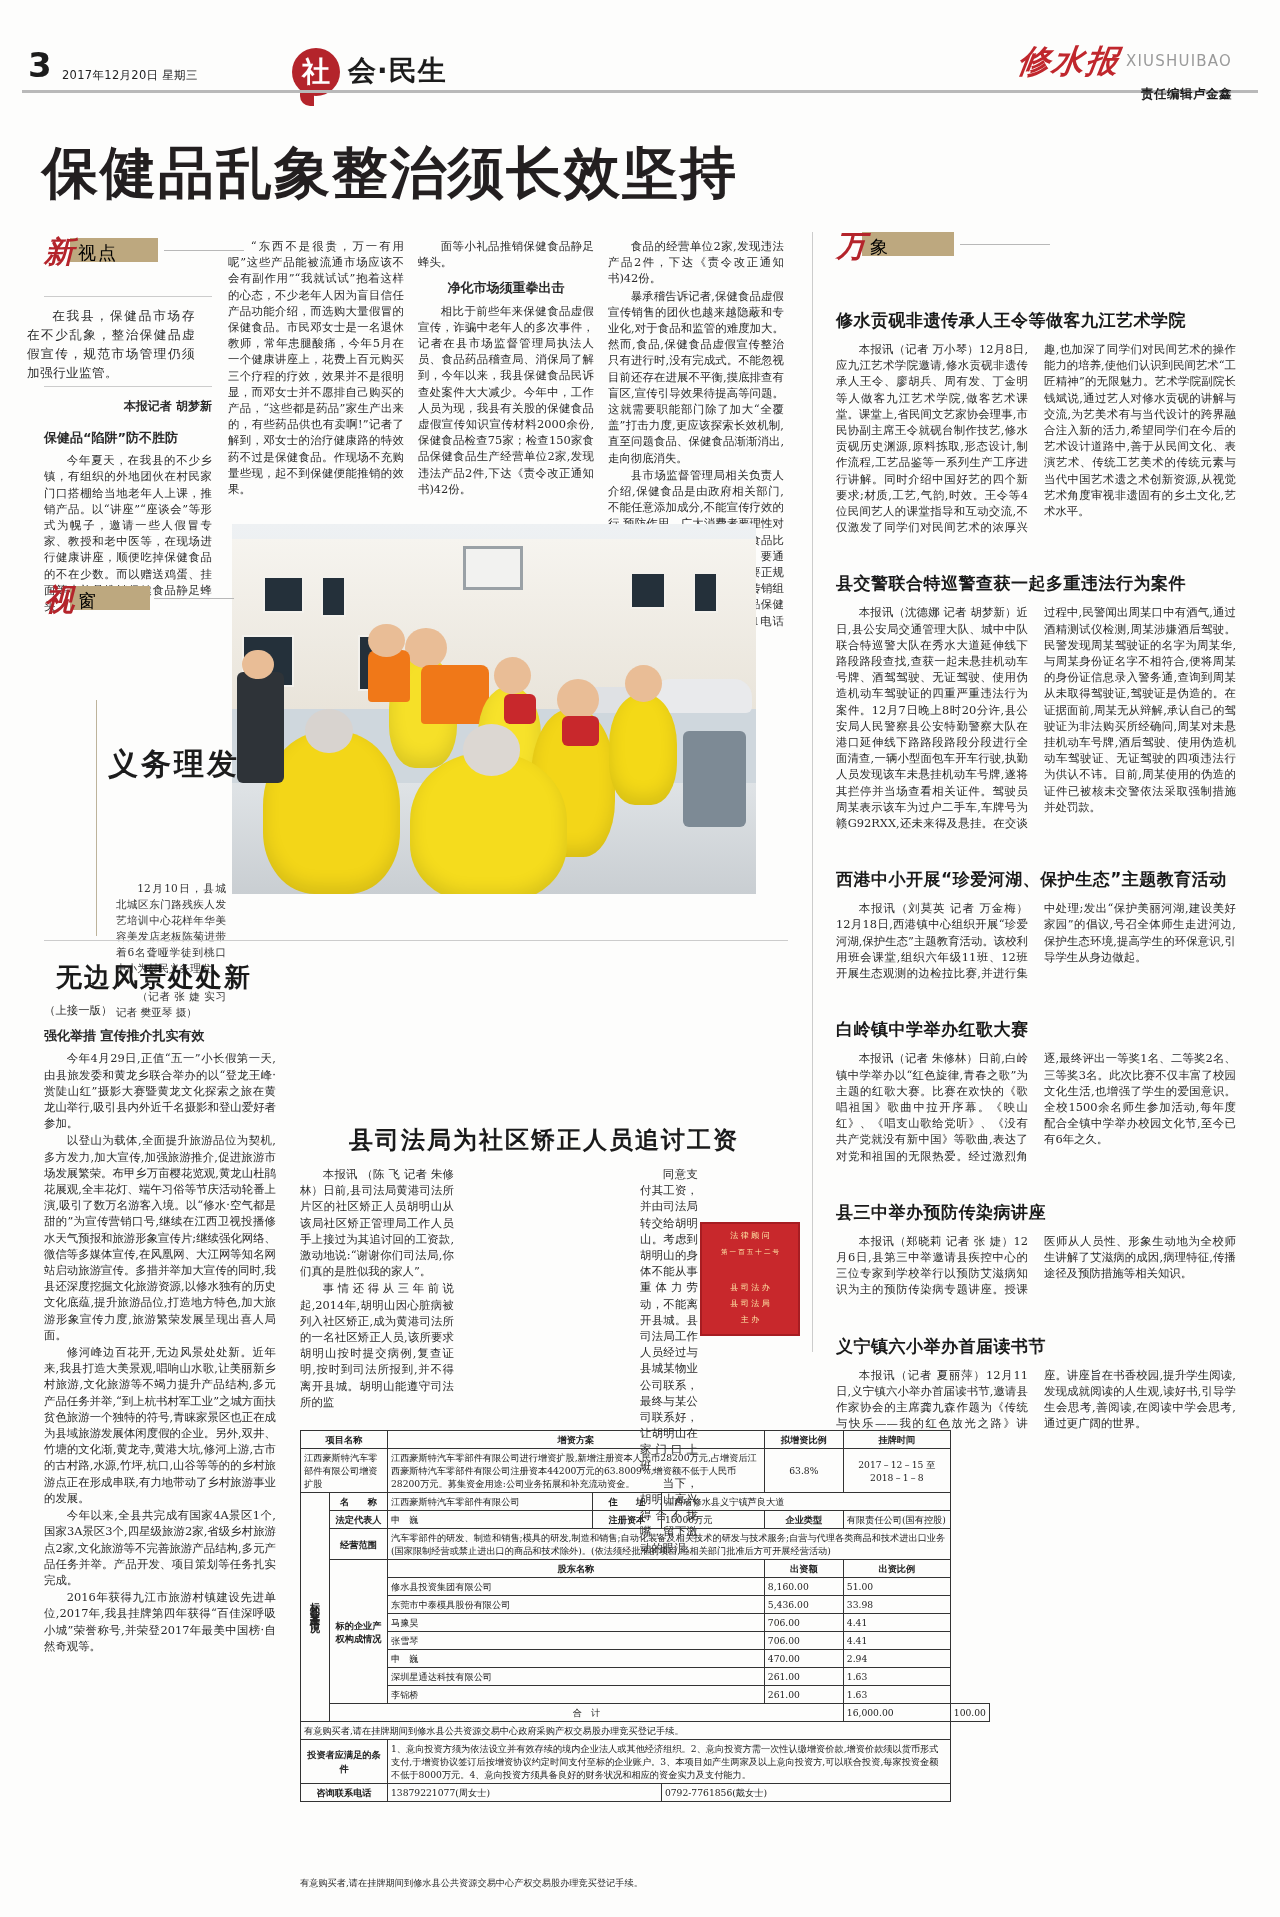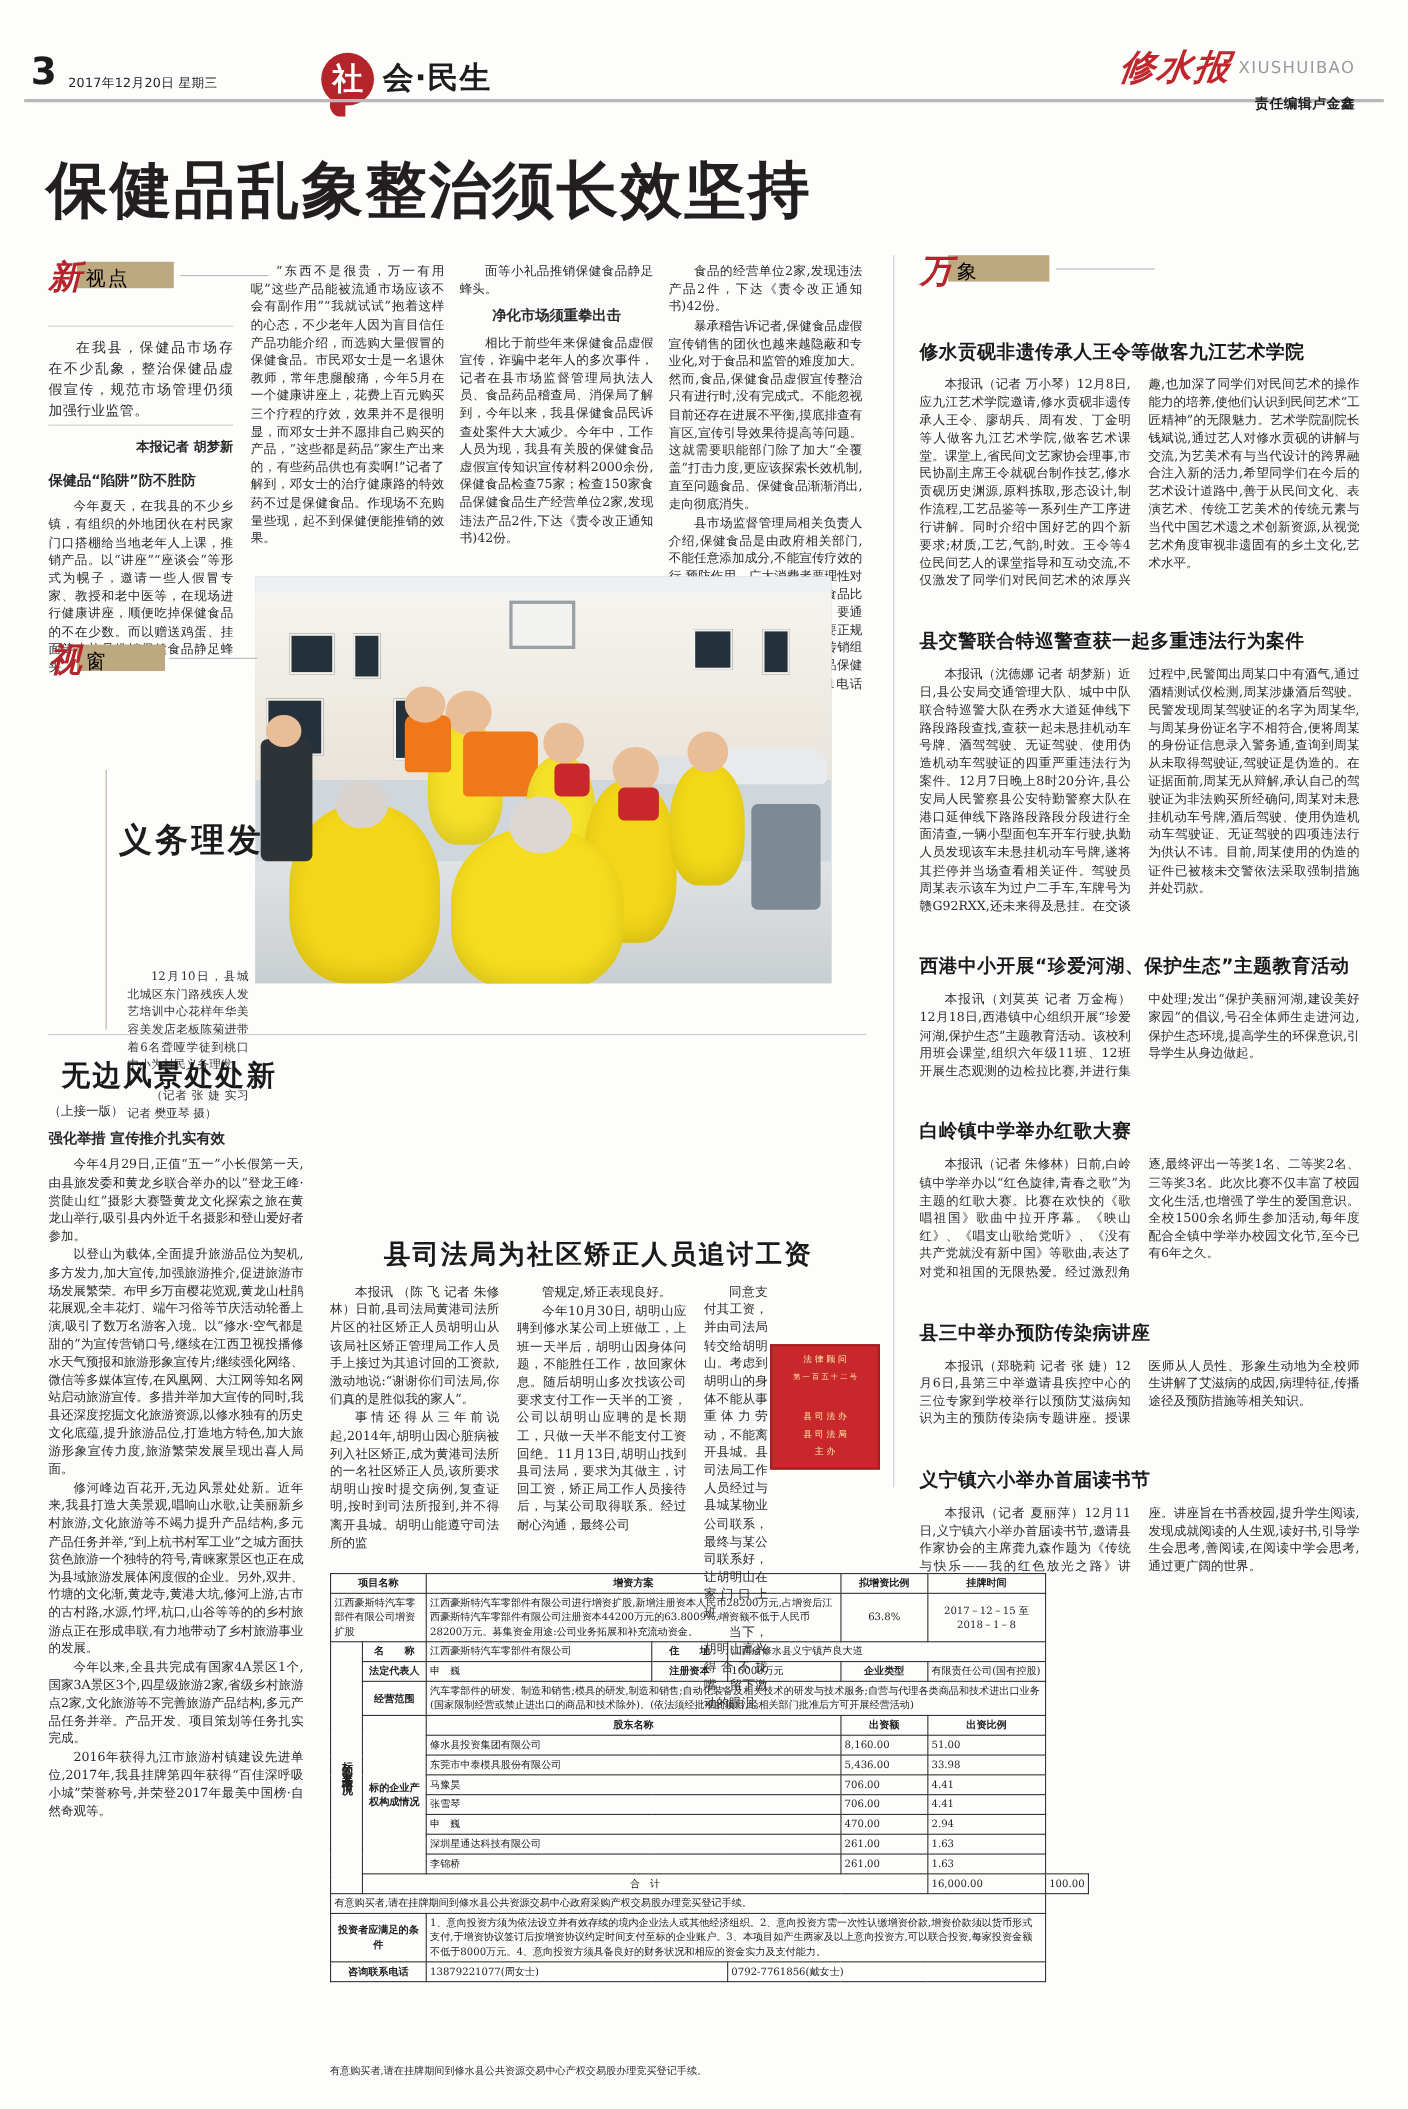--- a/index.html
+++ b/index.html
@@ -114,21 +114,21 @@
   <div class="bighead">保健品乱象整治须长效坚持</div>
 
   <div class="flag" style="left:44px;top:238px;width:170px;">
     <span class="ch">新</span>
     <span class="bar" style="width:88px;"></span>
     <span class="bl">视点</span>
     <span class="ext" style="left:120px;width:80px;"></span>
   </div>
   <div class="divider-h" style="left:44px;top:296px;width:168px;"></div>
 
-  <div class="col lead" style="left:44px;top:306px;width:168px;">
+  <div class="col lead" style="left:27px;top:306px;width:168px;">
     <p>在我县，保健品市场存在不少乱象，整治保健品虚假宣传，规范市场管理仍须加强行业监管。</p>
   </div>
   <div class="divider-h" style="left:44px;top:386px;width:168px;"></div>
   <div class="col" style="left:44px;top:392px;width:168px;">
     <div class="byline">本报记者 胡梦新</div>
   </div>
 
   <div class="col" style="left:44px;top:420px;width:168px;">
     <div class="subhd">保健品“陷阱”防不胜防</div>
     <p>今年夏天，在我县的不少乡镇，有组织的外地团伙在村民家门口搭棚给当地老年人上课，推销产品。以“讲座”“座谈会”等形式为幌子，邀请一些人假冒专家、教授和老中医等，在现场进行健康讲座，顺便吃掉保健食品的不在少数。而以赠送鸡蛋、挂面等小礼品推销保健食品静足蜂头。</p>
@@ -260,24 +260,20 @@
     <p>修河峰边百花开,无边风景处处新。近年来,我县打造大美景观,唱响山水歌,让美丽新乡村旅游,文化旅游等不竭力提升产品结构,多元产品任务并举,“到上杭书村军工业”之城方面扶贫色旅游一个独特的符号,青睐家景区也正在成为县域旅游发展体闲度假的企业。另外,双井、竹塘的文化渐,黄龙寺,黄港大坑,修河上游,古市的古村路,水源,竹坪,杭口,山谷等等的的乡村旅游点正在形成串联,有力地带动了乡村旅游事业的发展。</p>
     <p>今年以来,全县共完成有国家4A景区1个,国家3A景区3个,四星级旅游2家,省级乡村旅游点2家,文化旅游等不完善旅游产品结构,多元产品任务并举。产品开发、项目策划等任务扎实完成。</p>
     <p>2016年获得九江市旅游村镇建设先进单位,2017年,我县挂牌第四年获得“百佳深呼吸小城”荣誉称号,并荣登2017年最美中国榜·自然奇观等。</p>
   </div>
 
   <div class="h2 ch2" style="position:absolute;left:296px;top:1124px;width:496px;">县司法局为社区矫正人员追讨工资</div>
   <div class="col" style="left:300px;top:1166px;width:154px;">
     <p>本报讯 （陈 飞 记者 朱修林）日前,县司法局黄港司法所片区的社区矫正人员胡明山从该局社区矫正管理局工作人员手上接过为其追讨回的工资款,激动地说:“谢谢你们司法局,你们真的是胜似我的家人”。</p>
     <p>事情还得从三年前说起,2014年,胡明山因心脏病被列入社区矫正,成为黄港司法所的一名社区矫正人员,该所要求胡明山按时提交病例,复查证明,按时到司法所报到,并不得离开县城。胡明山能遵守司法所的监</p>
   </div>
-  <div class="col" style="left:470px;top:1166px;width:154px;">
-    <p>管规定,矫正表现良好。</p>
-    <p>今年10月30日, 胡明山应聘到修水某公司上班做工，上班一天半后，胡明山因身体问题，不能胜任工作，故回家休息。随后胡明山多次找该公司要求支付工作一天半的工资，公司以胡明山应聘的是长期工，只做一天半不能支付工资回绝。11月13日,胡明山找到县司法局，要求为其做主，讨回工资，矫正局工作人员接待后，与某公司取得联系。经过耐心沟通，最终公司</p>
-  </div>
   <div class="col" style="left:640px;top:1166px;width:58px;">
     <p>同意支付其工资，并由司法局转交给胡明山。考虑到胡明山的身体不能从事重体力劳动，不能离开县城。县司法局工作人员经过与县城某物业公司联系，最终与某公司联系好，让胡明山在家门口上班。</p>
     <p>当下，胡明山高兴得合不拢嘴，留下激动的眼泪。</p>
   </div>
 
   <div class="stamp">
     <div class="sl" style="top:6px;">法 律 顾 问</div>
     <div class="sl" style="top:24px;font-size:6.5px;">第 一 百 五 十 二 号</div>
     <div class="sl" style="top:58px;">县 司 法 办</div>
     <div class="sl" style="top:74px;">县 司 法 局</div>

